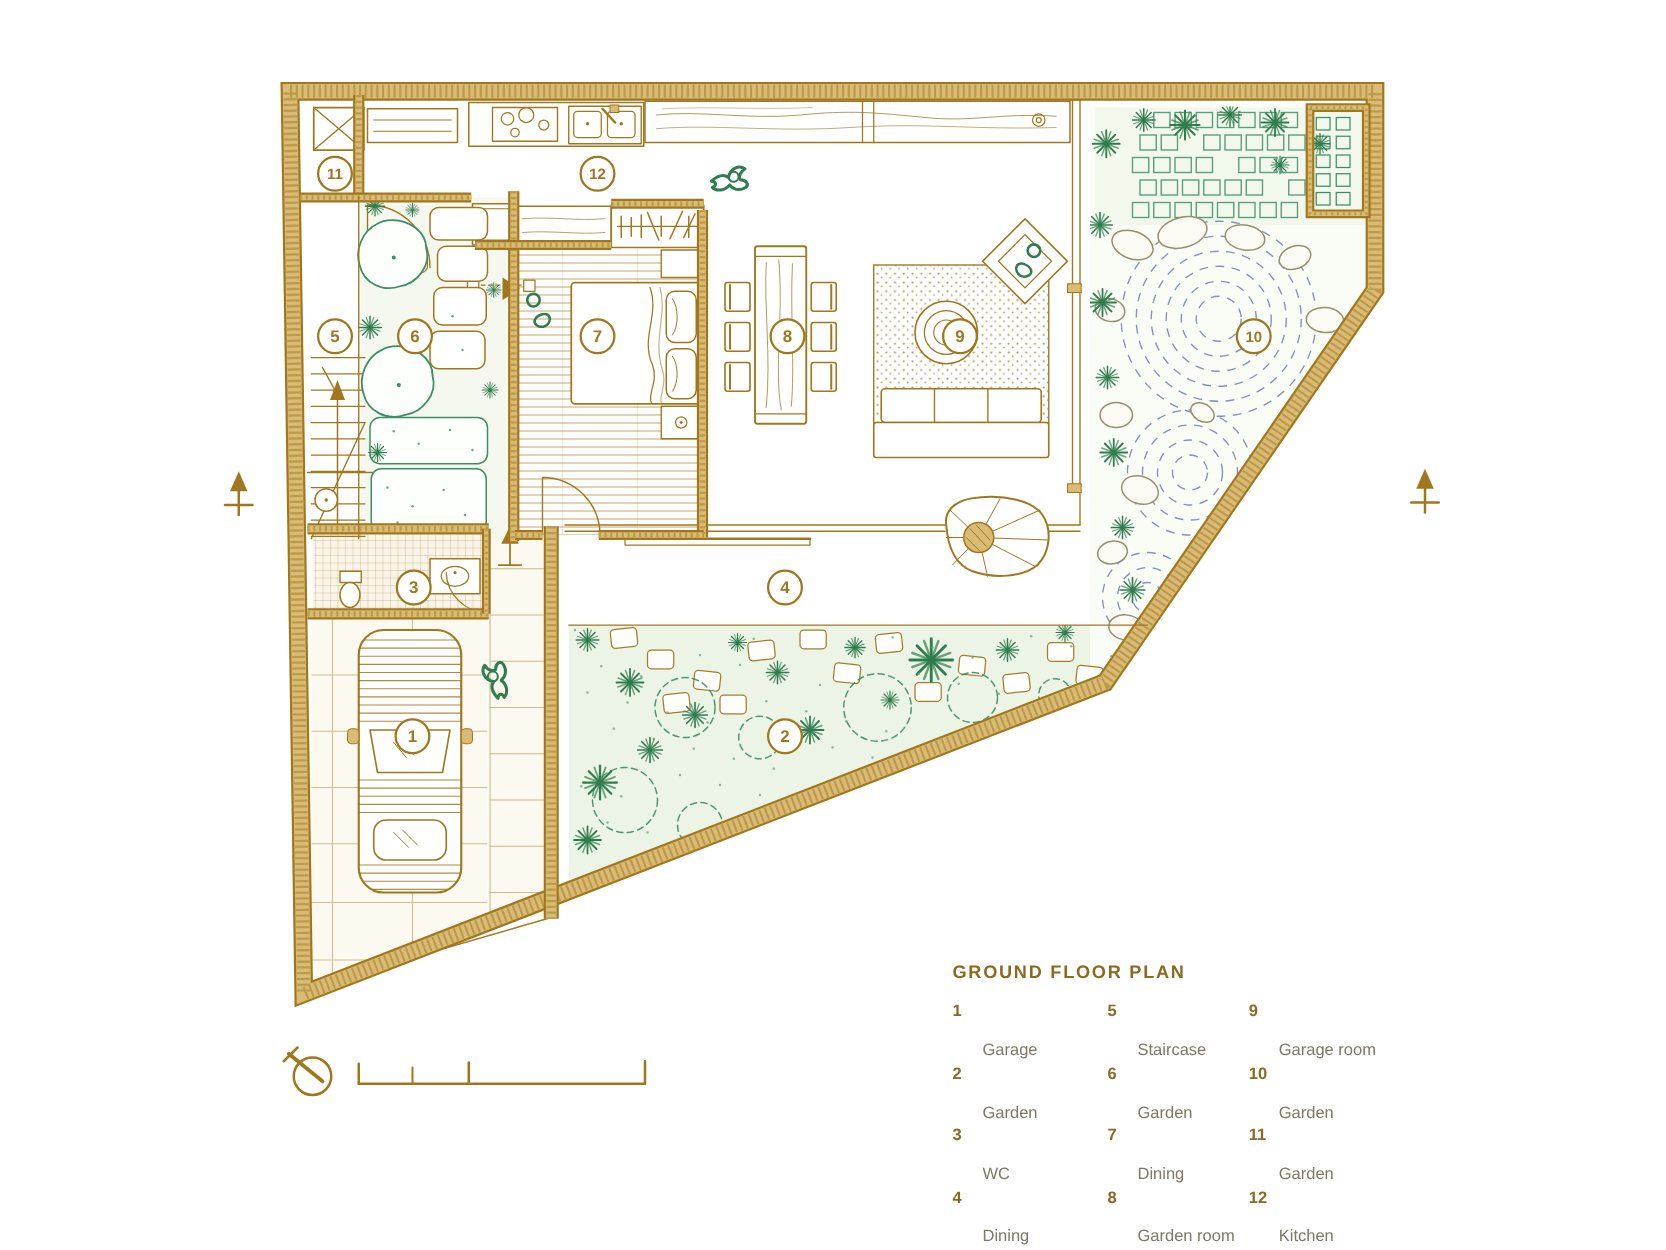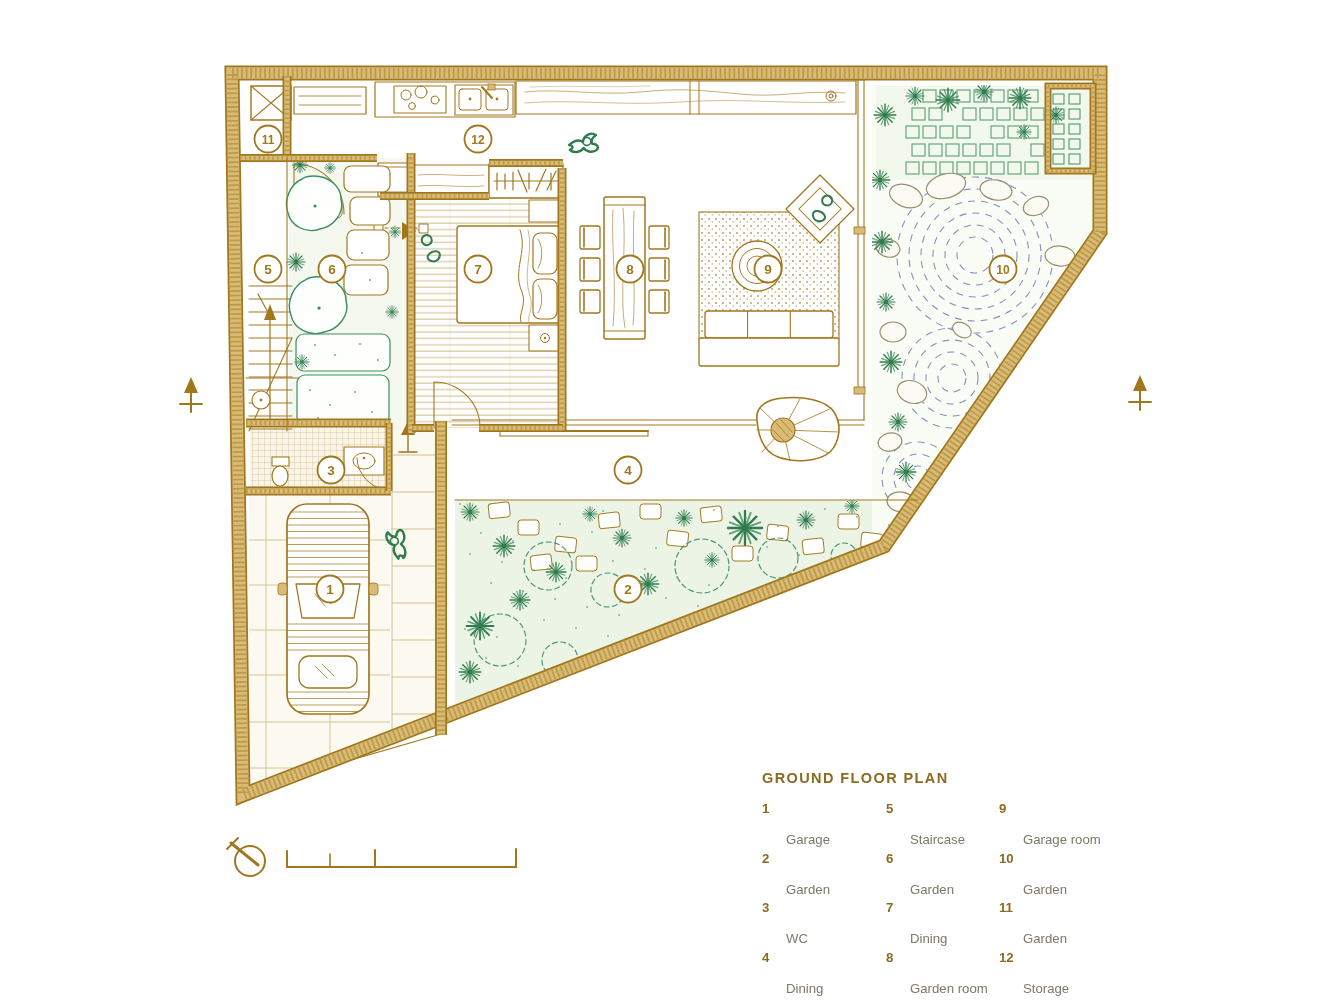--- a/index.html
+++ b/index.html
@@ -664,18 +664,18 @@
           <div class="lg-row">
             <span class="lg-num">10</span>
             <span class="lg-label">Garden</span>
           </div>
           <div class="lg-row">
             <span class="lg-num">11</span>
             <span class="lg-label">Garden</span>
           </div>
           <div class="lg-row">
             <span class="lg-num">12</span>
-            <span class="lg-label">Storage</span>
+            <span class="lg-label">Kitchen</span>
           </div>
         </div>
       </div>
 </div>
 </div>
 
 </body></html>

